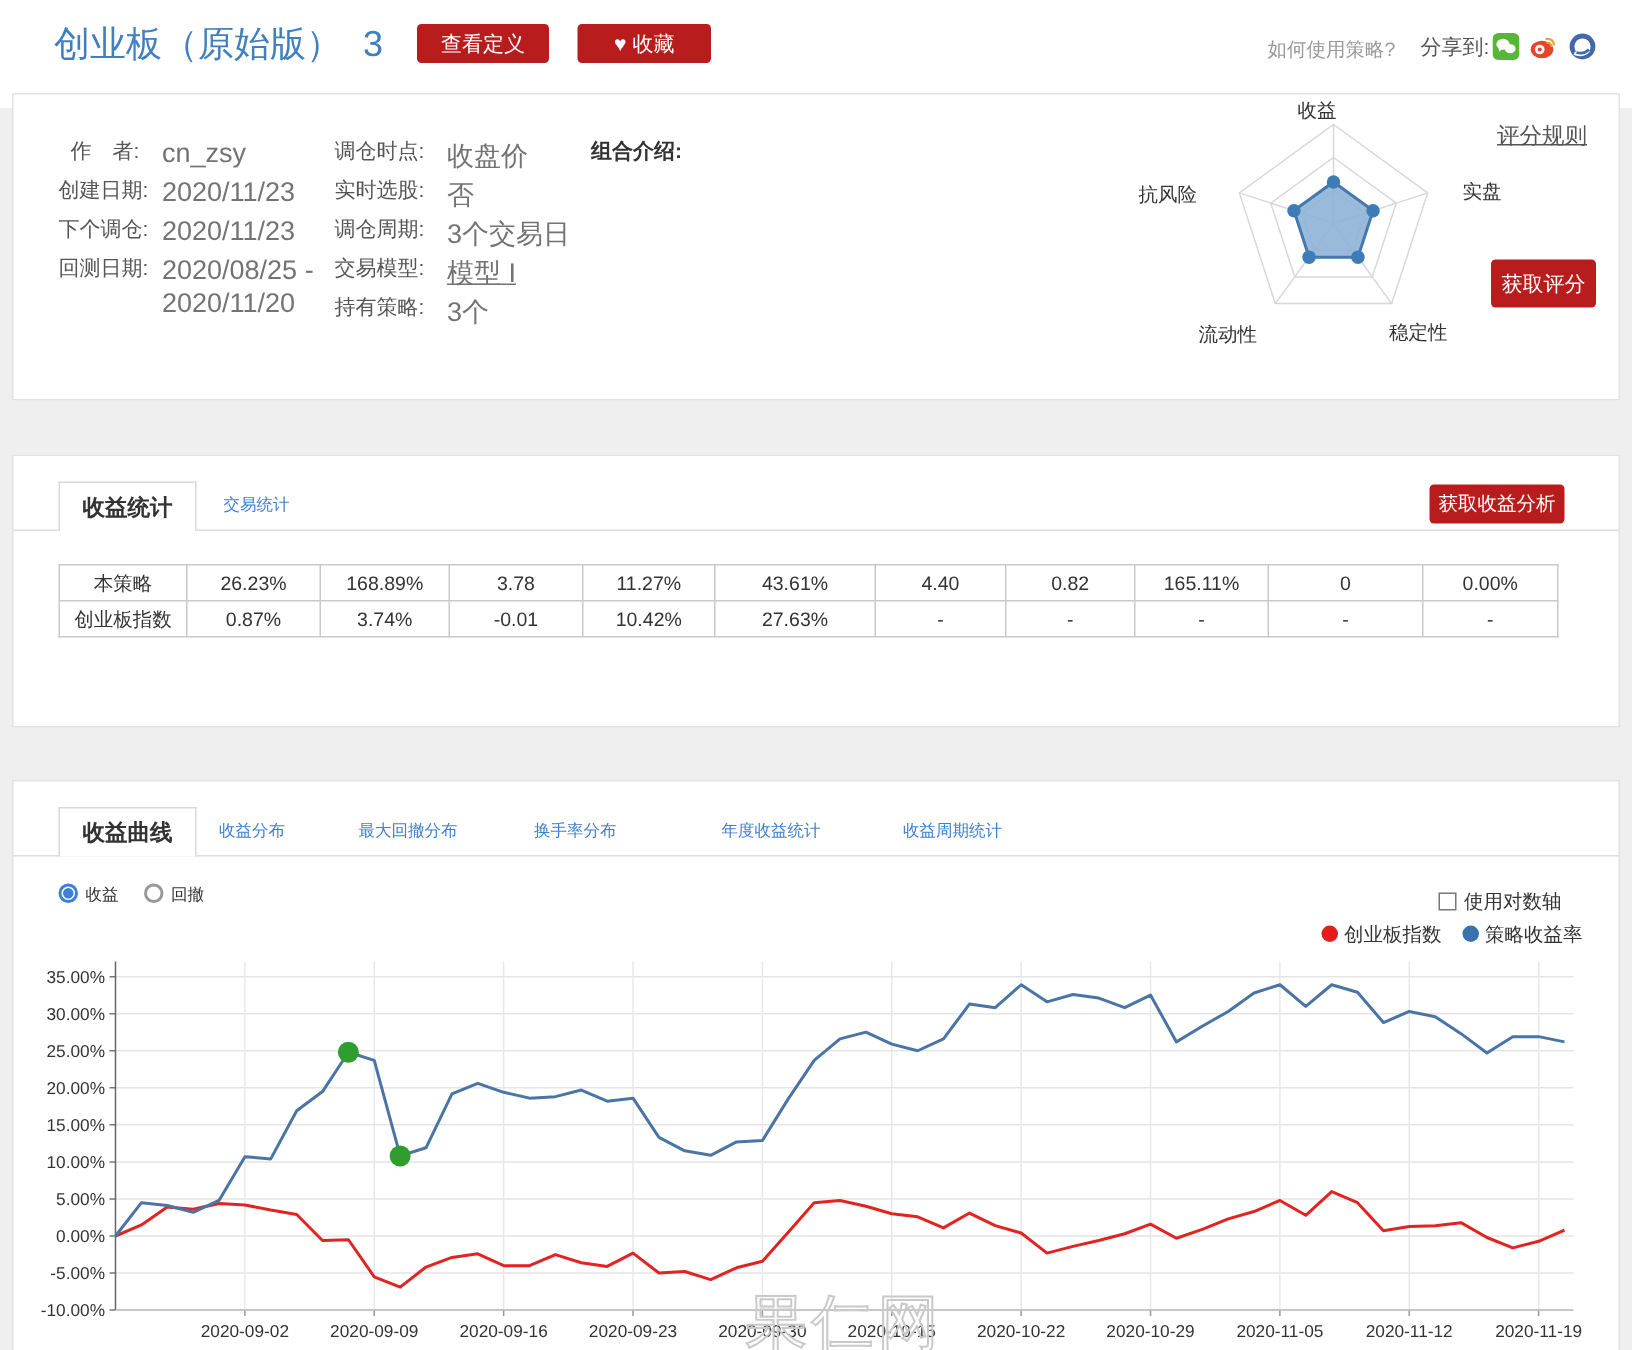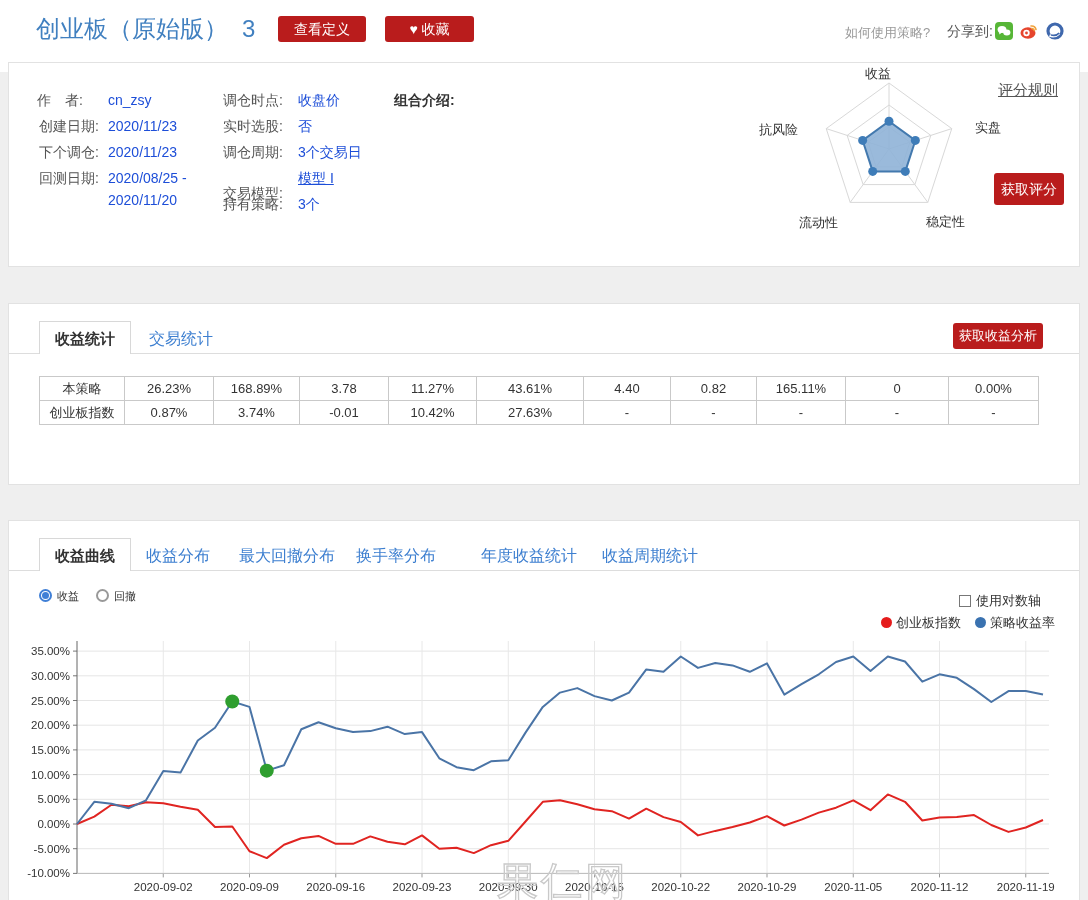--- a/index.html
+++ b/index.html
@@ -11,29 +11,29 @@
 #btn-view{left:278px;top:16px;width:88px;height:26px;line-height:26px}
 #btn-fav{left:385px;top:16px;width:89px;height:26px;line-height:26px}
 .help-link{position:absolute;left:845px;top:24px;font-size:13px;color:#999}
 .share-label{position:absolute;left:947px;top:23px;font-size:14px;color:#555}
 .sicon{position:absolute;top:22px;width:18px;height:18px}
 .card{position:absolute;background:#fff;border:1px solid #e2e2e2}
 #card1{left:8px;top:62px;width:1072px;height:205px}
 #card2{left:8px;top:303px;width:1072px;height:182px}
 #card3{left:8px;top:520px;width:1072px;height:380px;border-bottom:none}
 .inf-label{position:absolute;font-size:14px;color:#555}
-.inf-value{position:absolute;font-size:14px;color:#1d4ed8}
+.inf-value{position:absolute;font-size:18px;color:#737373}
 .intro-label{position:absolute;left:385px;top:29px;font-size:14px;color:#333;font-weight:bold}
 .model-link{text-decoration:underline}
 .radar-label{position:absolute;font-size:13px;color:#333}
 #score-rules{position:absolute;left:989px;top:18px;font-size:15px;color:#555;text-decoration:underline}
 #btn-score{left:985px;top:110px;width:70px;height:32px;line-height:24px}
 .tabbox{position:absolute;left:30px;top:17px;width:92px;height:33px;background:#fff;border:1px solid #d8d8d8;border-bottom:none;z-index:3;text-align:center;line-height:33px;font-size:15px;color:#333;font-weight:600}
 .tabline{position:absolute;left:0;right:0;top:49px;border-top:1px solid #ddd}
-.tablink{position:absolute;top:25px;font-size:16px;color:#3d7fd0;cursor:pointer}
+.tablink{position:absolute;top:25px;font-size:11px;color:#3d7fd0;cursor:pointer}
 #tab2-link{left:140px}
 #btn-analysis{left:944px;top:19px;width:90px;height:26px;line-height:26px;font-size:13px}
 #stats-table{position:absolute;left:30px;top:72px;border-collapse:collapse;table-layout:fixed}
 #stats-table td,#stats-table th{border:1px solid #c9c9c9;font-size:13px;color:#333;text-align:center;font-weight:normal;height:24px;overflow:hidden;white-space:nowrap}
 #stats-table th{height:25px}
 .radio-row{position:absolute;left:30px;top:68px;font-size:11px;color:#333}
 .radio{display:inline-block;width:13px;height:13px;border-radius:50%;vertical-align:-2px;margin-right:5px}
 .radio.sel{border:2px solid #3f7fd6;position:relative}
 .radio.sel::after{content:"";position:absolute;left:1px;top:1px;width:7px;height:7px;border-radius:50%;background:#3f7fd6}
 .radio.unsel{border:2px solid #999;background:#fff}
@@ -71,38 +71,38 @@
     </svg>
   <svg class="sicon" style="left:1046px" viewBox="0 0 18 18">
       <circle cx="9" cy="9" r="7" fill="none" stroke="#3f68ad" stroke-width="3.2"></circle>
       <path d="M3.5 13.5 Q9 15.5 13 11.5" stroke="#fff" stroke-width="2.6" fill="none"></path>
       <path d="M5 13 Q10 14.5 13.2 11" stroke="#3f68ad" stroke-width="1.8" fill="none"></path>
     </svg>
 </div>
 
 <div class="card" id="card1">
   <div id="info-left">
-      <div class="inf-label" style="left:28px;top:29px">作　者:</div>
+      <div class="inf-label" style="left:38px;top:29px">作　者:</div>
      <div class="inf-value" style="left:99px;top:29px">cn_zsy</div>
       <div class="inf-label" style="left:30px;top:55px">创建日期:</div>
      <div class="inf-value" style="left:99px;top:55px">2020/11/23</div>
       <div class="inf-label" style="left:30px;top:81px">下个调仓:</div>
      <div class="inf-value" style="left:99px;top:81px">2020/11/23</div>
       <div class="inf-label" style="left:30px;top:107px">回测日期:</div>
      <div class="inf-value" style="left:99px;top:107px">2020/08/25 -</div>
       <div class="inf-value" style="left:99px;top:129px">2020/11/20</div>
     </div>
   <div id="info-mid">
       <div class="inf-label" style="left:214px;top:29px">调仓时点:</div>
      <div class="inf-value" style="left:289px;top:29px">收盘价</div>
       <div class="inf-label" style="left:214px;top:55px">实时选股:</div>
      <div class="inf-value" style="left:289px;top:55px">否</div>
       <div class="inf-label" style="left:214px;top:81px">调仓周期:</div>
      <div class="inf-value" style="left:289px;top:81px">3个交易日</div>
-      <div class="inf-label" style="left:214px;top:122px">交易模型:</div>
+      <div class="inf-label" style="left:214px;top:107px">交易模型:</div>
      <div class="inf-value model-link" style="left:289px;top:107px">模型 I</div>
       <div class="inf-label" style="left:214px;top:133px">持有策略:</div>
      <div class="inf-value" style="left:289px;top:133px">3个</div>
     </div>
   <div class="intro-label">组合介绍:</div>
   <svg id="radar" style="position:absolute;left:720px;top:0" width="352" height="205" viewBox="0 0 352 205">
       <polygon points="160,64 180.92324335849338,79.20162612375115 172.9312755504344,103.79837387624885 147.0687244495656,103.79837387624885 139.07675664150662,79.20162612375117" fill="none" stroke="#d8d8d8" stroke-width="1"></polygon>
       <polygon points="160,42 201.84648671698676,72.40325224750231 185.8625511008688,121.59674775249769 134.1374488991312,121.59674775249769 118.15351328301324,72.40325224750232" fill="none" stroke="#d8d8d8" stroke-width="1"></polygon>
       <polygon points="160,20 222.76973007548014,65.60487837125348 198.79382665130322,139.39512162874652 121.20617334869678,139.39512162874655 97.23026992451986,65.60487837125348" fill="none" stroke="#d8d8d8" stroke-width="1"></polygon>
       <line x1="160" y1="86" x2="160" y2="20" stroke="#d8d8d8" stroke-width="1"></line>

